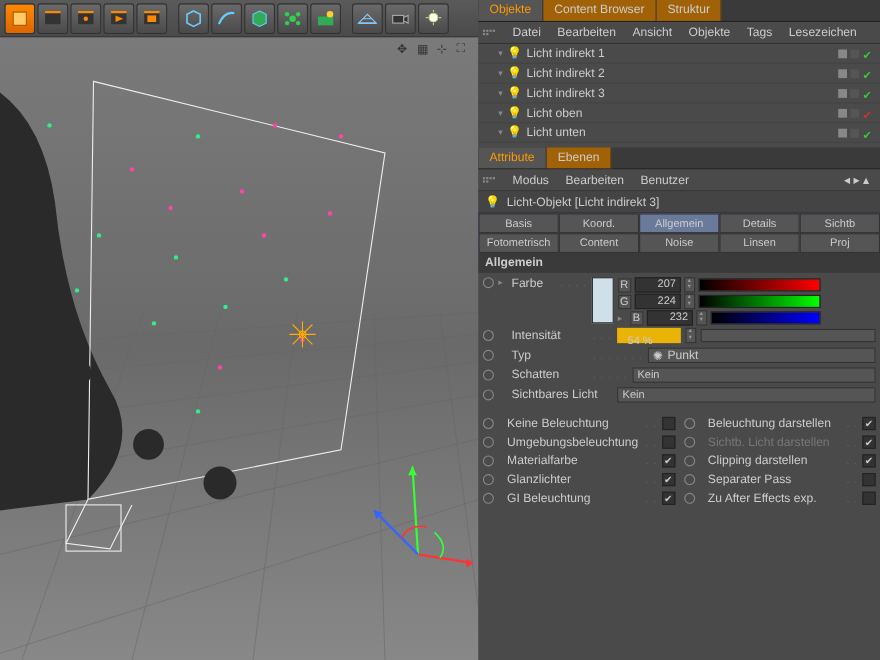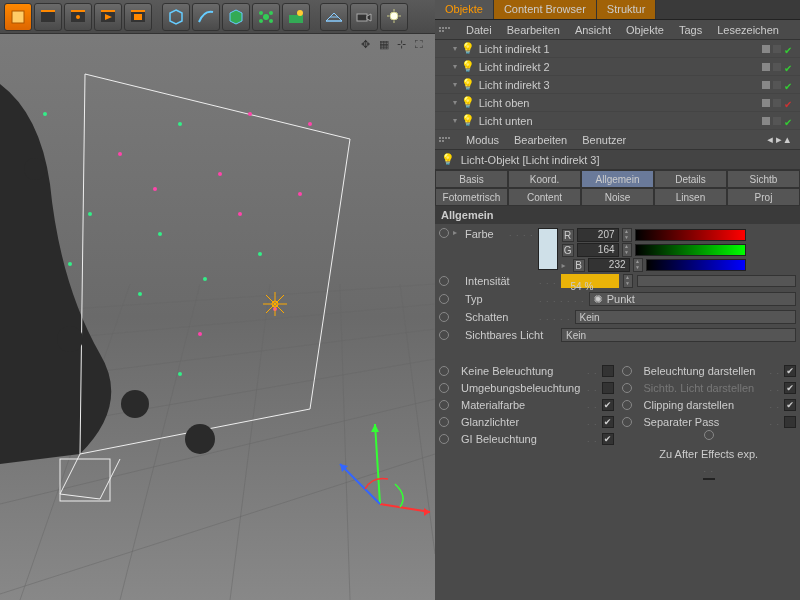--- a/index.html
+++ b/index.html
@@ -294,20 +294,24 @@
         <span>💡</span> 
         <span>Licht unten</span>
         <div class="obj-dots">
           <div class="d grey"></div>
           <div class="d dark"></div>
           <div class="d green">✔</div>
         </div>
       </div>
     </div>
 
+  <div class="tabs" style="margin-top:4px">
+    <div class="tab active">Attribute</div>
+    <div class="tab">Ebenen</div>
+  </div>
   <div class="menubar">
     <div class="grip">
         <span></span>
         <span></span>
         <span></span>
         <span></span>
         <span></span>
         <span></span>
       </div>
     <span>Modus</span>
@@ -346,21 +350,21 @@
             <div class="rgb-label">R</div>
             <div class="num-field">207</div>
             <div class="spinner">
               <span>▲</span>
               <span>▼</span>
             </div>
             <div class="slider" style="width:110px"></div>
           </div>
         <div class="rgb-row">
             <div class="rgb-label">G</div>
-            <div class="num-field">164</div>
+            <div class="num-field">224</div>
             <div class="spinner">
               <span>▲</span>
               <span>▼</span>
             </div>
             <div class="slider g" style="width:110px"></div>
           </div>
         <div class="rgb-row">
             <span class="arrow" style="width:8px">▸</span>
             <div class="rgb-label">B</div>
             <div class="num-field">232</div>
@@ -405,21 +409,21 @@
       <div class="dd">Kein</div>
     </div>
 
     <div class="prop-row">
       <div class="radio"></div>
         <span style="width:8px"></span>
       <span class="plabel" style="width:92px">Sichtbares Licht</span>
       <div class="dd">Kein</div>
     </div>
 
-    <div class="two-col" style="margin-top:18px">
+    <div class="two-col" style="margin-top:8px">
       <div class="col" id="checks-left">
           <div class="prop-row" style="height: 17px;">
             <div class="radio"></div>
             <span style="width:4px"></span>
             <span class="plabel " style="width:auto;flex:1">Keine Beleuchtung</span>
             <span class="dots">. .</span>
             <div class="check"></div>
           </div>
           <div class="prop-row" style="height: 17px;">
             <div class="radio"></div>
@@ -472,21 +476,21 @@
             <span class="dots">. .</span>
             <div class="check">✔</div>
           </div>
           <div class="prop-row" style="height: 17px;">
             <div class="radio"></div>
             <span style="width:4px"></span>
             <span class="plabel " style="width:auto;flex:1">Separater Pass</span>
             <span class="dots">. .</span>
             <div class="check"></div>
           </div>
-          <div class="prop-row" style="height: 17px; flex-direction: column;">
+          <div class="prop-row" style="height: 17px;">
             <div class="radio"></div>
             <span style="width:4px"></span>
             <span class="plabel " style="width:auto;flex:1">Zu After Effects exp.</span>
             <span class="dots">. .</span>
             <div class="check"></div>
           </div>
         </div>
     </div>
   </div>
 </div>

